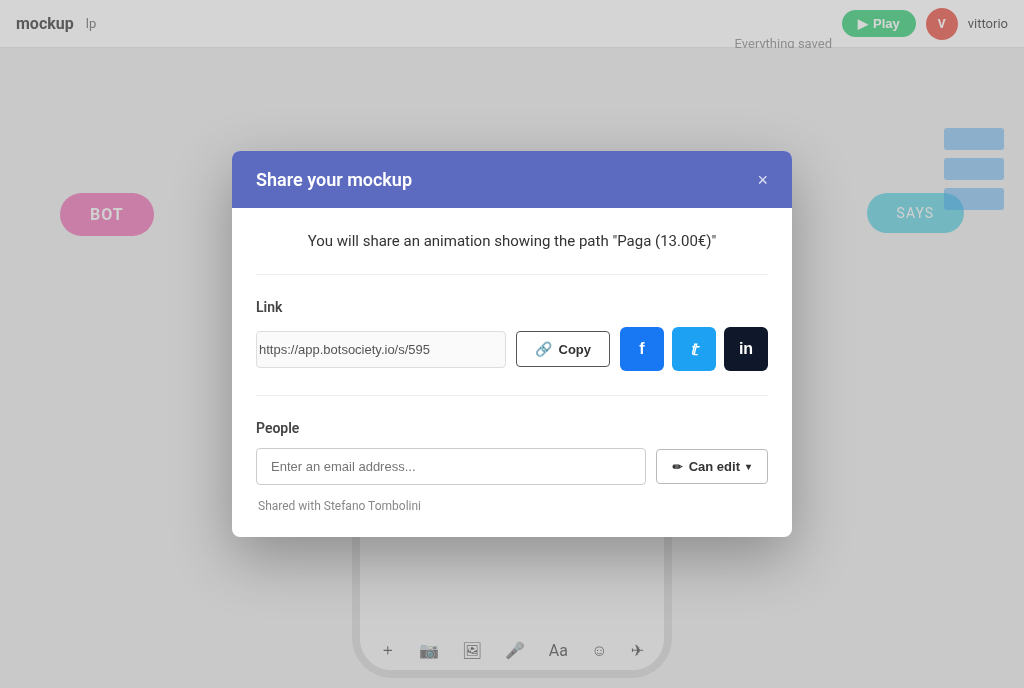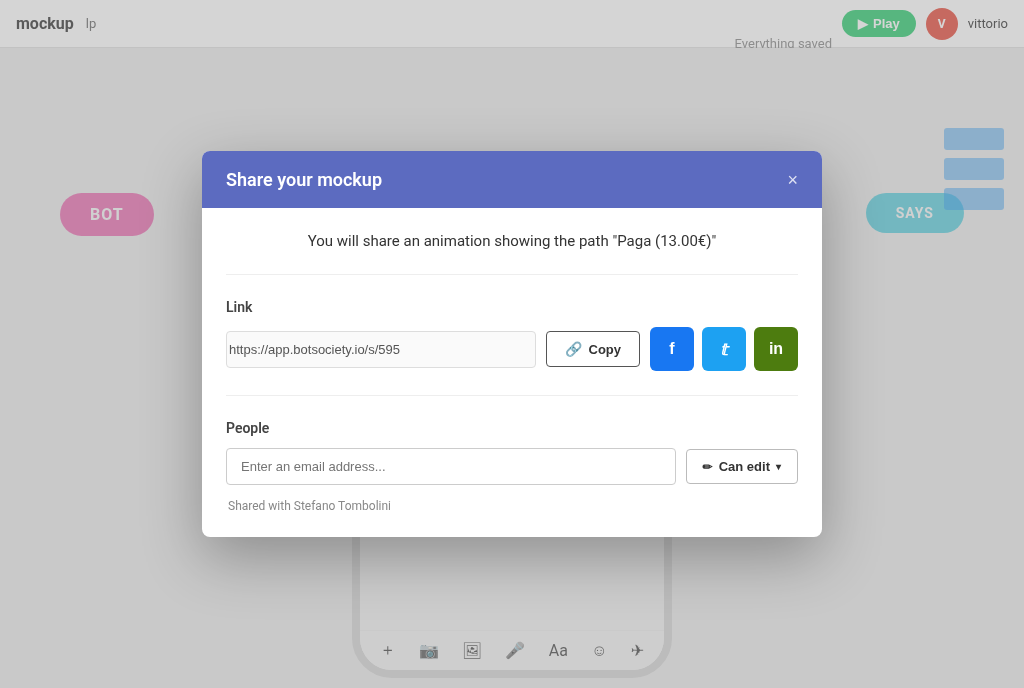--- a/index.html
+++ b/index.html
@@ -108,21 +108,21 @@
     }
     .bg-says-btn {
       position: absolute;
       top: 145px;
       right: 60px;
       background: #00bcd4;
       color: #fff;
       border-radius: 25px;
       padding: 12px 30px;
       font-size: 14px;
-      font-weight: 700;
+      font-weight: 400;
       letter-spacing: 1px;
       opacity: 0.6;
     }
 
     
     .phone-mockup {
       position: absolute;
       bottom: 10px;
       left: 50%;
       transform: translateX(-50%);
@@ -211,21 +211,21 @@
       inset: 0;
       z-index: 20;
       display: flex;
       align-items: center;
       justify-content: center;
       background: rgba(150,150,150,0.4);
     }
 
     
     .modal {
-      width: 620px;
+      width: 560px;
       background: #fff;
       border-radius: 8px;
       box-shadow: 0 20px 60px rgba(0,0,0,0.3);
       overflow: hidden;
     }
 
     .modal-header {
       background: #5c6bc0;
       padding: 18px 24px;
       display: flex;
@@ -315,21 +315,21 @@
       cursor: pointer;
       display: flex;
       align-items: center;
       justify-content: center;
       font-weight: 900;
       font-size: 16px;
       color: #fff;
     }
     .fb-btn { background: #1877f2; }
     .tw-btn { background: #1da1f2; }
-    .li-btn { background: #4d7c0f; }
+    .li-btn { background: #0f172a; }
 
     
     .people-row {
       display: flex;
       align-items: center;
       gap: 10px;
       margin-bottom: 14px;
     }
     .email-input {
       flex: 1;

